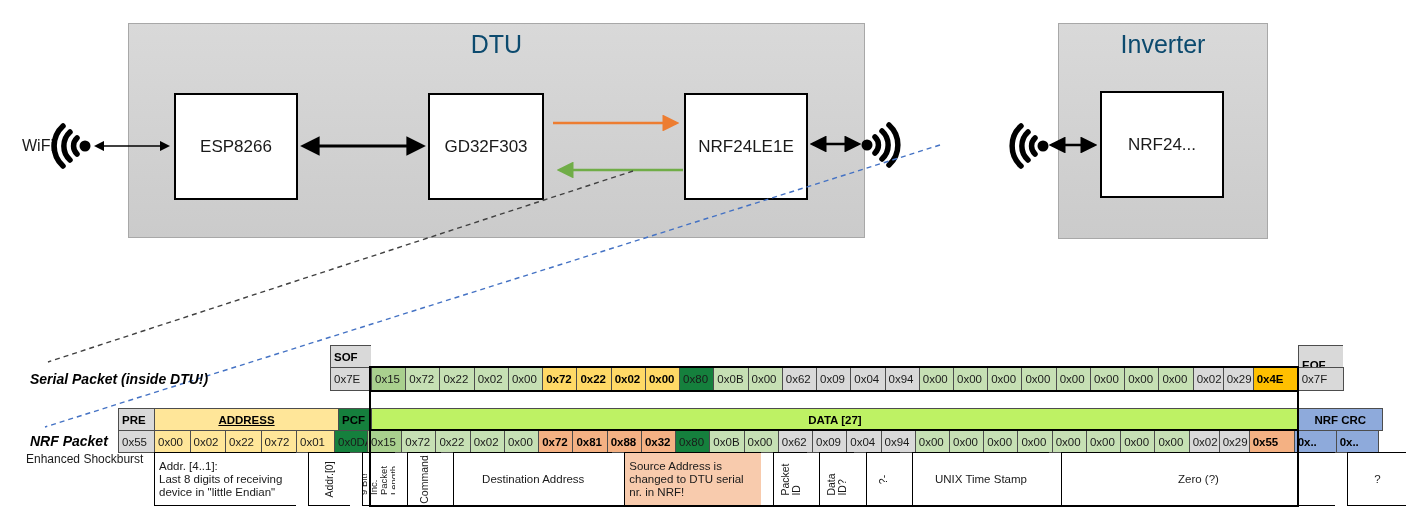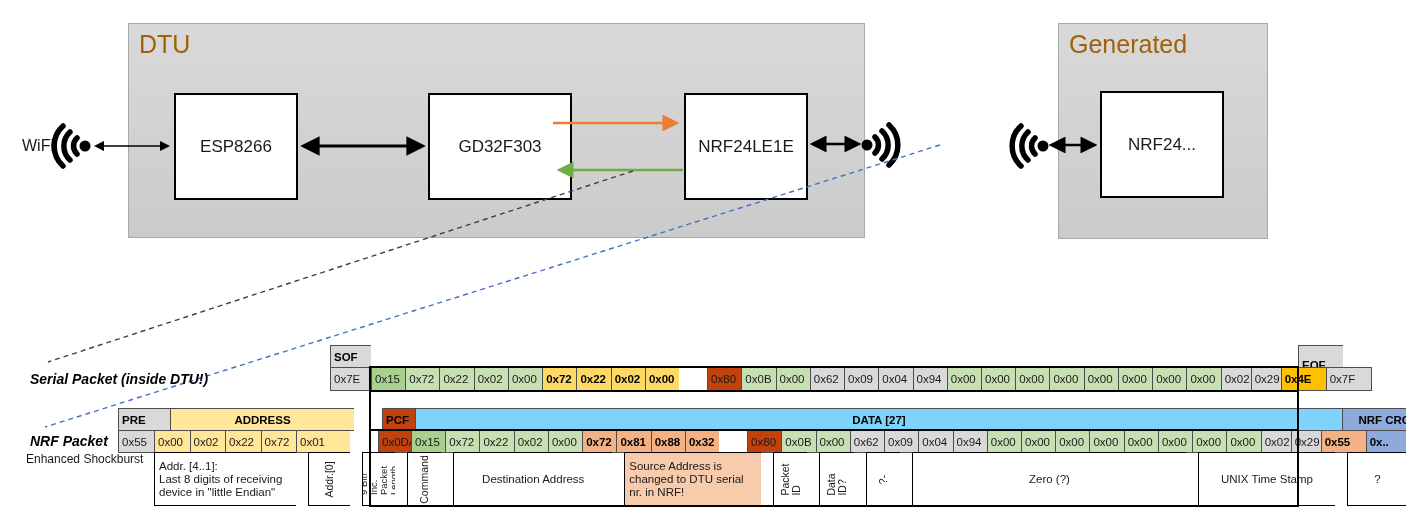--- a/index.html
+++ b/index.html
@@ -4,36 +4,36 @@
 <style>
   html,body{margin:0;padding:0;background:#fff;}
   #canvas{position:relative;width:1406px;height:523px;background:#fff;overflow:hidden;
           font-family:"Liberation Sans",sans-serif;color:#111;}
   .abs{position:absolute;}
   
   .graybox{position:absolute;background:linear-gradient(180deg,#d9d9d9 0%,#cbcbcb 100%);
            border:1px solid #a8a8a8;box-sizing:border-box;}
   .whitebox{position:absolute;background:#fff;border:2px solid #000;box-sizing:border-box;
             display:flex;align-items:center;justify-content:center;font-size:17px;color:#1a1a1a;}
-  .bigtitle{position:absolute;font-size:25px;color:#a16207;padding-left:11px;}
+  .bigtitle{position:absolute;text-align:center;font-size:25px;color:#0c4a6e;}
   .wifilabel{position:absolute;font-size:16px;color:#1a1a1a;}
   svg.icon{position:absolute;}
   svg.flip{transform:scaleX(-1);}
   
   .row{position:absolute;display:flex;border-right:1px solid #4d4d4d;}
   .cell{flex:0 0 auto;box-sizing:border-box;width:34.24px;height:100%;
         border-left:1px solid #4d4d4d;border-top:1px solid #4d4d4d;border-bottom:1px solid #4d4d4d;
         display:flex;align-items:center;justify-content:flex-start;padding-left:3px;
         font-size:11.5px;color:#1a1a1a;background:#fff;overflow:hidden;}
   .hc{justify-content:center;padding-left:0;}
   .b{font-weight:bold;color:#000;}
   .g{background:#C6E0B4;} .dg{background:#A9D08E;}
   .y{background:#FFE699;} .y2{background:#FFD966;} .gold{background:#FFC000;}
-  .bl{background:#c2410c;margin-left:28px;} .mb{background:#8EAADB;}
-  .gy{background:#D9D9D9;} .lgy{background:#7dd3fc;}
+  .bl{background:#15803d;} .mb{background:#8EAADB;}
+  .gy{background:#D9D9D9;} .lgy{background:#bef264;}
   .sa{background:#F4B183;} .sa2{background:#F8CBAD;} .sa3{background:#F4B183;}
   .ann{justify-content:center;text-align:center;padding-left:0;border-color:#000;
        font-size:11.5px;line-height:13px;white-space:pre-line;}
   .ann.left{justify-content:flex-start;text-align:left;padding-left:4px;}
   .annrow{border-right:1px solid #000;gap:12px;}
   .vtext{transform:rotate(-90deg);white-space:pre-line;font-size:10.5px;line-height:11px;
          color:#1a1a1a;text-align:left;}
   .vsm .vtext{font-size:9.5px;line-height:10px;}
   .pktlabel{position:absolute;font-weight:bold;font-style:italic;font-size:14px;color:#000;}
   .sublabel{position:absolute;font-size:12px;color:#1a1a1a;}
@@ -42,26 +42,26 @@
 </style>
 </head>
 <body>
 
 <div id="canvas">
 
   <div class="graybox" style="left:128px;top:23px;width:737px;height:215px"></div>
   <div class="graybox" style="left:1058px;top:23px;width:210px;height:216px"></div>
 
   <div class="bigtitle" style="left:128px;top:30px;width:737px">DTU</div>
-  <div class="bigtitle" style="left:1058px;top:30px;width:210px">Generated</div>
+  <div class="bigtitle" style="left:1058px;top:30px;width:210px">Inverter</div>
 
   <div class="whitebox" style="left:174px;top:93px;width:124px;height:107px">
     <span>ESP8266</span>
   </div>
-  <div class="whitebox" style="left:428px;top:93px;width:144px;height:107px">
+  <div class="whitebox" style="left:428px;top:93px;width:116px;height:107px">
     <span>GD32F303</span>
   </div>
   <div class="whitebox" style="left:684px;top:93px;width:124px;height:107px">
     <span>NRF24LE1E</span>
   </div>
   <div class="whitebox" style="left:1100px;top:91px;width:124px;height:107px">
     <span>NRF24...</span>
   </div>
 
   <div class="wifilabel" style="left:22px;top:137px">WiFi</div>
@@ -149,35 +149,35 @@
       <div class="cell gy" style="width: 30px;">0x29</div>
       <div class="cell gold b" style="width: 45px;">0x4E</div>
       <div class="cell gy" style="width: 45px;">0x7F</div>
     </div>
 
   <div class="pktlabel" style="left:30px;top:433px">NRF Packet</div>
   <div class="sublabel" style="left:26px;top:452px">Enhanced Shockburst</div>
 
   <div class="row" style="left:118px;top:408px;height:23px">
 
-  <div class="cell gy b" style="width: 52px;">PRE</div>
-      <div class="cell y b hc" style="width: 184px;">ADDRESS</div>
+  <div class="cell gy b" style="width: 36px;">PRE</div>
+      <div class="cell y b hc" style="width: 184px; text-decoration: underline;">ADDRESS</div>
       <div class="cell bl b" style="width: 33px;">PCF</div>
       <div class="cell lgy b hc" style="width: 926.8px;">DATA [27]</div>
       <div class="cell mb b hc" style="width: 84px; text-align: right;">NRF CRC</div>
     </div>
 
   <div class="row" style="left:118px;top:430px;height:23px">
 
   <div class="cell gy" style="width: 36px;">0x55</div>
       <div class="cell y" style="width: 35.5px;">0x00</div>
       <div class="cell y" style="width: 35.5px;">0x02</div>
       <div class="cell y" style="width: 35.5px;">0x22</div>
       <div class="cell y" style="width: 35.5px;">0x72</div>
-      <div class="cell y" style="width: 54px; text-align: center;">0x01</div>
+      <div class="cell y" style="width: 38px; text-align: center;">0x01</div>
       <div class="cell bl" style="width: 33px;">0x0DA</div>
       <div class="cell dg">0x15</div>
       <div class="cell g">0x72</div>
       <div class="cell g">0x22</div>
       <div class="cell g">0x02</div>
       <div class="cell g">0x00</div>
       <div class="cell sa b">0x72</div>
       <div class="cell sa b">0x81</div>
       <div class="cell sa b">0x88</div>
       <div class="cell sa b">0x32</div>
@@ -213,22 +213,22 @@
 Inc. Packet
 Length</span></div>
       <div class="cell ann hc"><span class="vtext">Command</span></div>
       <div class="cell ann" style="width: 159px;">Destination Address</div>
       <div class="cell ann sa2 left" style="width: 137px;">Source Address is
 changed to DTU serial
 nr. in NRF!</div>
       <div class="cell ann hc"><span class="vtext">Packet ID</span></div>
       <div class="cell ann hc"><span class="vtext">Data ID?</span></div>
       <div class="cell ann hc"><span class="vtext">?-</span></div>
+      <div class="cell ann" style="width: 137px;">UNIX Time Stamp</div>
       <div class="cell ann" style="width: 274px;">Zero (?)</div>
-      <div class="cell ann" style="width: 137px;">UNIX Time Stamp</div>
       <div class="cell ann" style="width: 60px;">?</div>
       <div class="cell ann sa3" style="width: 45px;">CRC8
 recalc.
 !</div>
     </div>
 
   <div class="thick" style="left:369px;top:366px;width:930px;height:26px"></div>
   <div class="thick" style="left:369px;top:429px;width:930px;height:78px"></div>
   <div class="vline" style="left:369px;top:391px;height:39px"></div>
   <div class="vline" style="left:1297px;top:391px;height:39px"></div>

